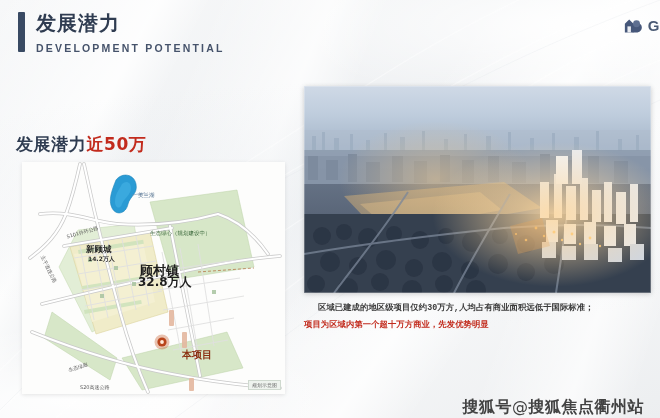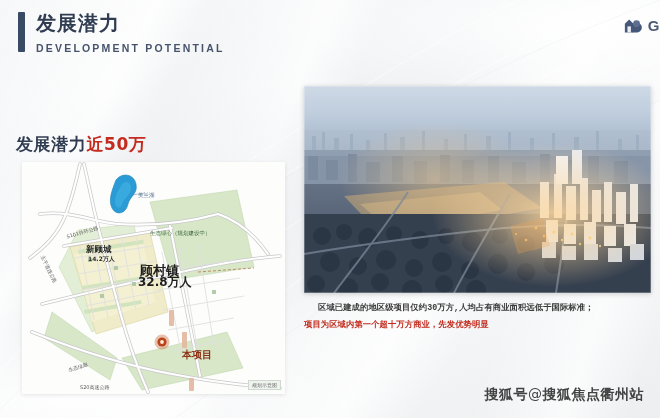--- a/index.html
+++ b/index.html
@@ -74,21 +74,21 @@
 
   
   .body-txt{position:absolute;left:304px;top:292px;width:348px;
             font-family:"DejaVu Sans","Liberation Sans",sans-serif;}
   .p{font-size:8.3px;font-weight:bold;color:#3a3a3a;line-height:15.6px;letter-spacing:.1px;}
   .p .red{color:#c22b1d;}
   .p.indent{text-indent:14px;margin-top:8px;font-family:Liberation Mono, monospace;}
   .p.redline{color:#c22b1d;margin-top:1px;}
 
   
-  .wm{position:absolute;right:16px;bottom:14px;font-size:14px;font-weight:bold;color:#2a2a2a;
+  .wm{position:absolute;right:16px;bottom:0;font-size:16px;font-weight:bold;color:#2a2a2a;
       letter-spacing:.5px;font-family:"DejaVu Sans","Liberation Sans",sans-serif;opacity:.88;}
   .wm .at{font-weight:normal;}
 </style>
 </head>
 <body>
 
 <div class="slide">
 
   <div class="swoosh"></div>
 

